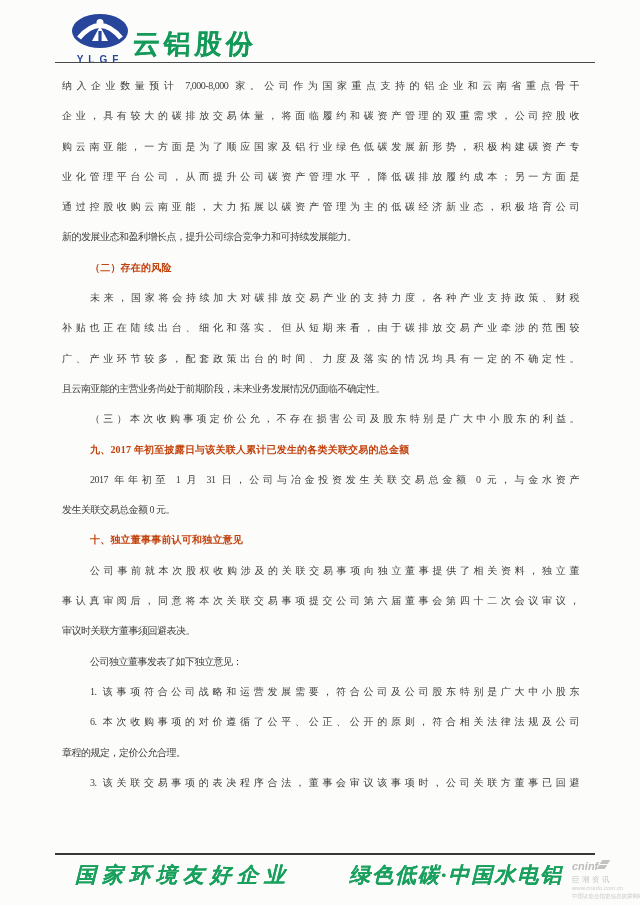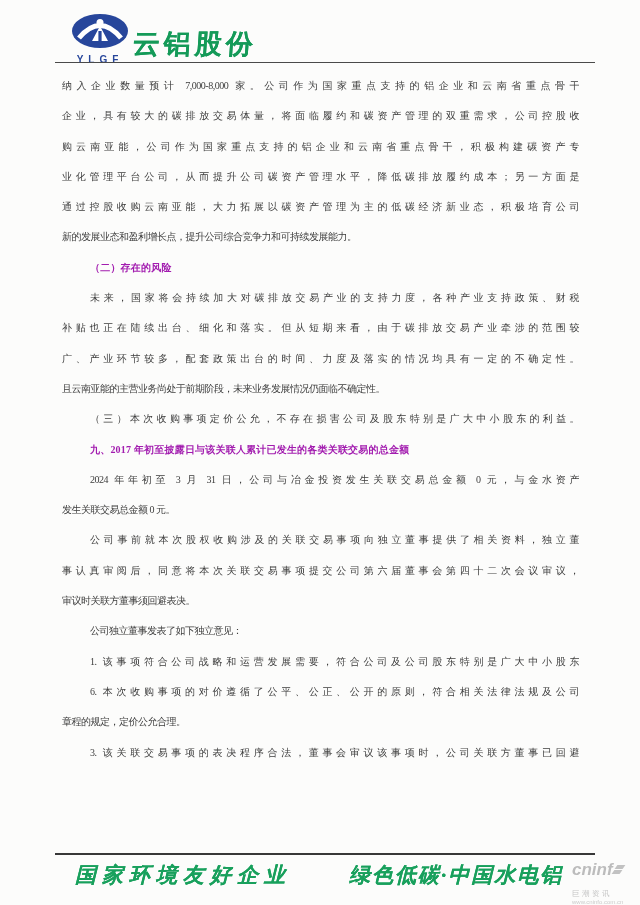--- a/index.html
+++ b/index.html
@@ -29,44 +29,44 @@
     border-top:1.5px solid #4a4a4a;
   }
   
   .doc{
     position:absolute;left:62px;top:71px;width:517px;
     color:#3d3d3d;font-size:10px;letter-spacing:-0.5px;
   }
   .line{height:30.3px;line-height:30.3px;overflow:hidden;white-space:nowrap;}
   .line.j{white-space:normal;text-align:justify;text-align-last:justify;}
   .line.ind{padding-left:28px;}
-  .line.heading{font-weight:bold;color:#a21caf;letter-spacing:0.2px;}
+  .line.heading{font-weight:bold;color:#c2410c;letter-spacing:0.2px;}
   
   .footer-rule{
     position:absolute;left:55px;top:853px;width:540px;height:0;
     border-top:2px solid #383838;
   }
   .slogan{
     position:absolute;top:861px;
     color:#18a05c;font-size:21px;font-weight:bold;font-style:italic;
     text-shadow:0 0 .5px #18a05c;
   }
   .slogan-left{left:75px;letter-spacing:6px;}
   .slogan-right{left:349px;letter-spacing:2px;}
   
   .watermark{
     position:absolute;left:572px;top:860px;width:64px;
     color:#bcbcbc;font-family:"Liberation Sans","DejaVu Sans",sans-serif;
     line-height:1.15;text-align:left;
   }
-  .wm-logo{font-size:17px;font-weight:bold;font-style:italic;letter-spacing:0;}
+  .wm-logo{font-size:11px;font-weight:bold;font-style:italic;letter-spacing:0;}
   .flash{display:inline-block;width:11px;height:11px;position:relative;vertical-align:-1px;}
   .flash::before{content:"";position:absolute;left:3px;top:0;width:8px;height:4px;background:#c2c2c2;transform:skewX(-35deg);}
   .flash::after{content:"";position:absolute;left:0;top:5px;width:8px;height:4px;background:#c2c2c2;transform:skewX(-35deg);}
-  .wm-name{font-size:7.5px;letter-spacing:2.5px;color:#c4c4c4;margin-top:10px;}
+  .wm-name{font-size:7.5px;letter-spacing:2.5px;color:#c4c4c4;margin-top:3px;}
   .wm-url{font-size:6px;color:#cccccc;margin-top:1px;}
   .wm-tagline{font-size:5.5px;color:#c8c8c8;margin-top:1px;white-space:nowrap;}
 </style>
 </head>
 <body>
 
 <div class="page">
 
   <div class="logo-block">
     <svg width="58" height="36" viewBox="0 0 58 36">
@@ -77,33 +77,34 @@
       <rect x="27.4" y="18" width="3.2" height="10" fill="#27469b"></rect>
     </svg>
     <span class="logo-acronym">YLGF</span>
   </div>
   <div class="company-name">云铝股份</div>
   <div class="header-rule"></div>
 
   <div class="doc">
       <div class="line body j">纳入企业数量预计 7,000-8,000 家。公司作为国家重点支持的铝企业和云南省重点骨干</div>
       <div class="line body j">企业，具有较大的碳排放交易体量，将面临履约和碳资产管理的双重需求，公司控股收</div>
-      <div class="line body j">购云南亚能，公司作为国家重点支持的铝企业和云南省重点骨干，积极构建碳资产专</div>
+      <div class="line body j">购云南亚能，一方面是为了顺应国家及铝行业绿色低碳发展新形势，积极构建碳资产专</div>
       <div class="line body j">业化管理平台公司，从而提升公司碳资产管理水平，降低碳排放履约成本；另一方面是</div>
       <div class="line body j">通过控股收购云南亚能，大力拓展以碳资产管理为主的低碳经济新业态，积极培育公司</div>
       <div class="line body">新的发展业态和盈利增长点，提升公司综合竞争力和可持续发展能力。</div>
       <div class="line heading ind">（二）存在的风险</div>
       <div class="line body ind j">未来，国家将会持续加大对碳排放交易产业的支持力度，各种产业支持政策、财税</div>
       <div class="line body j">补贴也正在陆续出台、细化和落实。但从短期来看，由于碳排放交易产业牵涉的范围较</div>
       <div class="line body j">广、产业环节较多，配套政策出台的时间、力度及落实的情况均具有一定的不确定性。</div>
       <div class="line body">且云南亚能的主营业务尚处于前期阶段，未来业务发展情况仍面临不确定性。</div>
       <div class="line body ind j">（三）本次收购事项定价公允，不存在损害公司及股东特别是广大中小股东的利益。</div>
       <div class="line heading ind">九、2017 年初至披露日与该关联人累计已发生的各类关联交易的总金额</div>
-      <div class="line body ind j">2024 年年初至 3 月 31 日，公司与冶金投资发生关联交易总金额 0 元，与金水资产</div>
+      <div class="line body ind j">2017 年年初至 1 月 31 日，公司与冶金投资发生关联交易总金额 0 元，与金水资产</div>
       <div class="line body">发生关联交易总金额 0 元。</div>
+      <div class="line heading ind">十、独立董事事前认可和独立意见</div>
       <div class="line body ind j">公司事前就本次股权收购涉及的关联交易事项向独立董事提供了相关资料，独立董</div>
       <div class="line body j">事认真审阅后，同意将本次关联交易事项提交公司第六届董事会第四十二次会议审议，</div>
       <div class="line body">审议时关联方董事须回避表决。</div>
       <div class="line body ind">公司独立董事发表了如下独立意见：</div>
       <div class="line body ind j">1. 该事项符合公司战略和运营发展需要，符合公司及公司股东特别是广大中小股东</div>
       <div class="line body ind j">6. 本次收购事项的对价遵循了公平、公正、公开的原则，符合相关法律法规及公司</div>
       <div class="line body">章程的规定，定价公允合理。</div>
       <div class="line body ind j">3. 该关联交易事项的表决程序合法，董事会审议该事项时，公司关联方董事已回避</div>
     </div>
 

